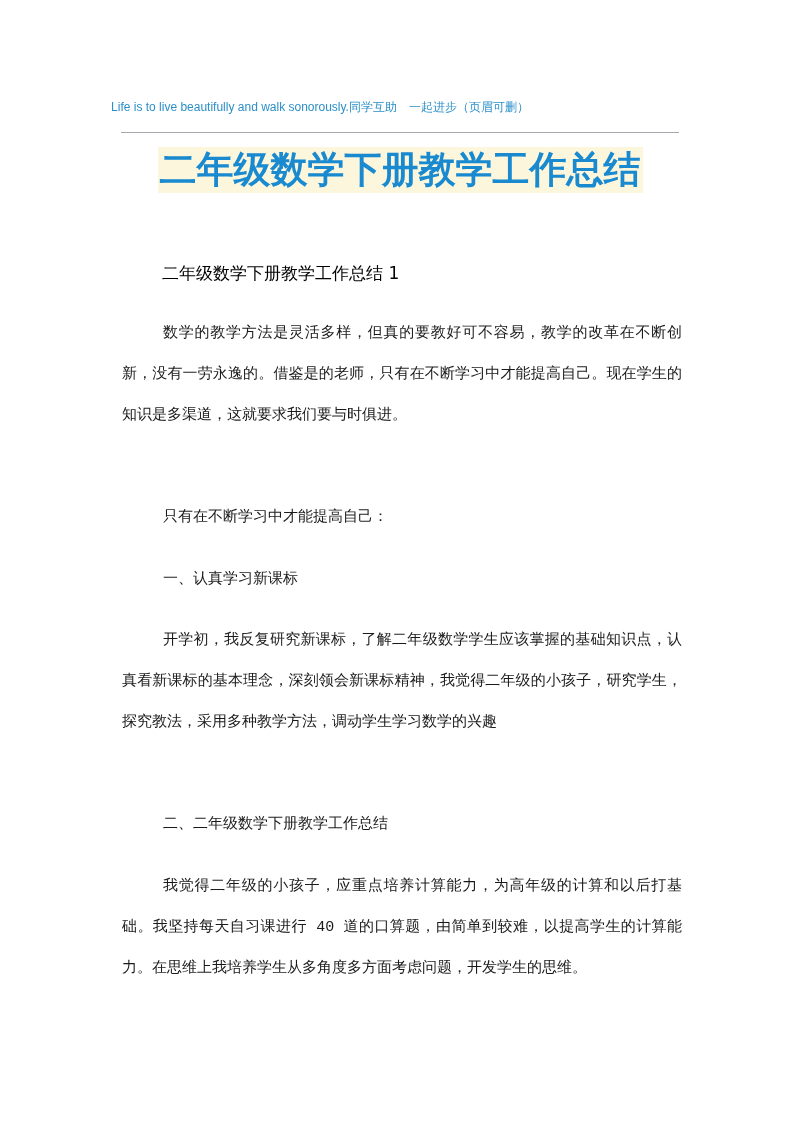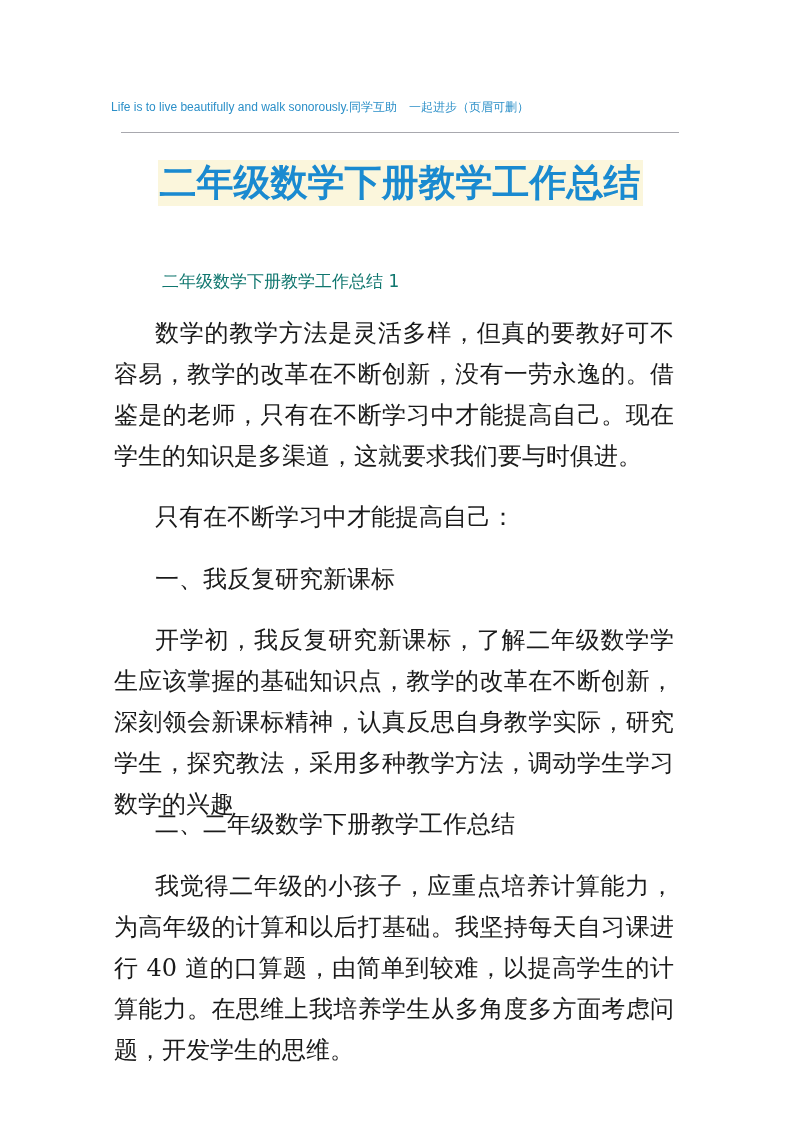--- a/index.html
+++ b/index.html
@@ -6,24 +6,24 @@
     body { width: 800px; height: 1132px; position: relative; overflow: hidden;
            font-family: "DejaVu Serif", "Liberation Serif", serif; color: #1a1a1a; }
     .header-text { position: absolute; top: 99px; left: 0; width: 640px; text-align: center;
                    font-size: 12px; color: #2b8fc8; font-family: "Liberation Sans", sans-serif; }
     .header-text .cn { font-family: "DejaVu Serif", serif; font-size: 12px; }
     .header-rule { position: absolute; top: 132px; left: 121px; width: 558px; height: 0;
                    border-top: 1px solid #a8a8ae; }
     .title-wrap { position: absolute; top: 147px; left: 0; width: 800px; text-align: center; }
     .title { display: inline-block; background: #fbf6dc; color: #1a8ad0;
              font-family: "DejaVu Sans", "Liberation Sans", sans-serif; font-weight: bold;
-             font-size: 37px; line-height: 46px; padding: 0 2px; letter-spacing: 0px; margin-top: 13px; }
-    .section-title { position: absolute; left: 162px; top: 270px; font-size: 17px; color: #0f766e;
+             font-size: 37px; line-height: 46px; padding: 0 2px; letter-spacing: 0px; }
+    .section-title { position: absolute; left: 162px; top: 262px; font-size: 17px; color: #000000;
                      font-family: "DejaVu Sans", sans-serif; }
-    .body { position: absolute; left: 114px; width: 560px; font-size: 24px; line-height: 41px; }
+    .body { position: absolute; left: 122px; width: 560px; font-size: 15px; line-height: 41px; font-family: Liberation Mono, monospace; }
     .p { margin: 0; text-align: justify; text-align-last: left; }
     .indent { text-indent: 41px; }
   </style>
 </head>
 <body>
 
 <div class="header-text">
   <span>Life is to live beautifully and walk sonorously.</span><span class="cn">同学互助　一起进步（页眉可删）</span>
 </div>
 <div class="header-rule"></div>
@@ -36,25 +36,25 @@
 
 <div class="body" style="top:313px;">
   <p class="p indent">数学的教学方法是灵活多样，但真的要教好可不容易，教学的改革在不断创新，没有一劳永逸的。借鉴是的老师，只有在不断学习中才能提高自己。现在学生的知识是多渠道，这就要求我们要与时俱进。</p>
 </div>
 
 <div class="body" style="top:497px;">
   <p class="p indent">只有在不断学习中才能提高自己：</p>
 </div>
 
 <div class="body" style="top:559px;">
-  <p class="p indent">一、我反复研究新课标</p>
+  <p class="p indent">一、认真学习新课标</p>
 </div>
 
 <div class="body" style="top:620px;">
-  <p class="p indent">开学初，我反复研究新课标，了解二年级数学学生应该掌握的基础知识点，教学的改革在不断创新，深刻领会新课标精神，认真反思自身教学实际，研究学生，探究教法，采用多种教学方法，调动学生学习数学的兴趣</p>
+  <p class="p indent">开学初，我反复研究新课标，了解二年级数学学生应该掌握的基础知识点，认真看新课标的基本理念，深刻领会新课标精神，我觉得二年级的小孩子，研究学生，探究教法，采用多种教学方法，调动学生学习数学的兴趣</p>
 </div>
 
 <div class="body" style="top:804px;">
   <p class="p indent">二、二年级数学下册教学工作总结</p>
 </div>
 
 <div class="body" style="top:866px;">
   <p class="p indent">我觉得二年级的小孩子，应重点培养计算能力，为高年级的计算和以后打基础。我坚持每天自习课进行 40 道的口算题，由简单到较难，以提高学生的计算能力。在思维上我培养学生从多角度多方面考虑问题，开发学生的思维。</p>
 </div>
 

